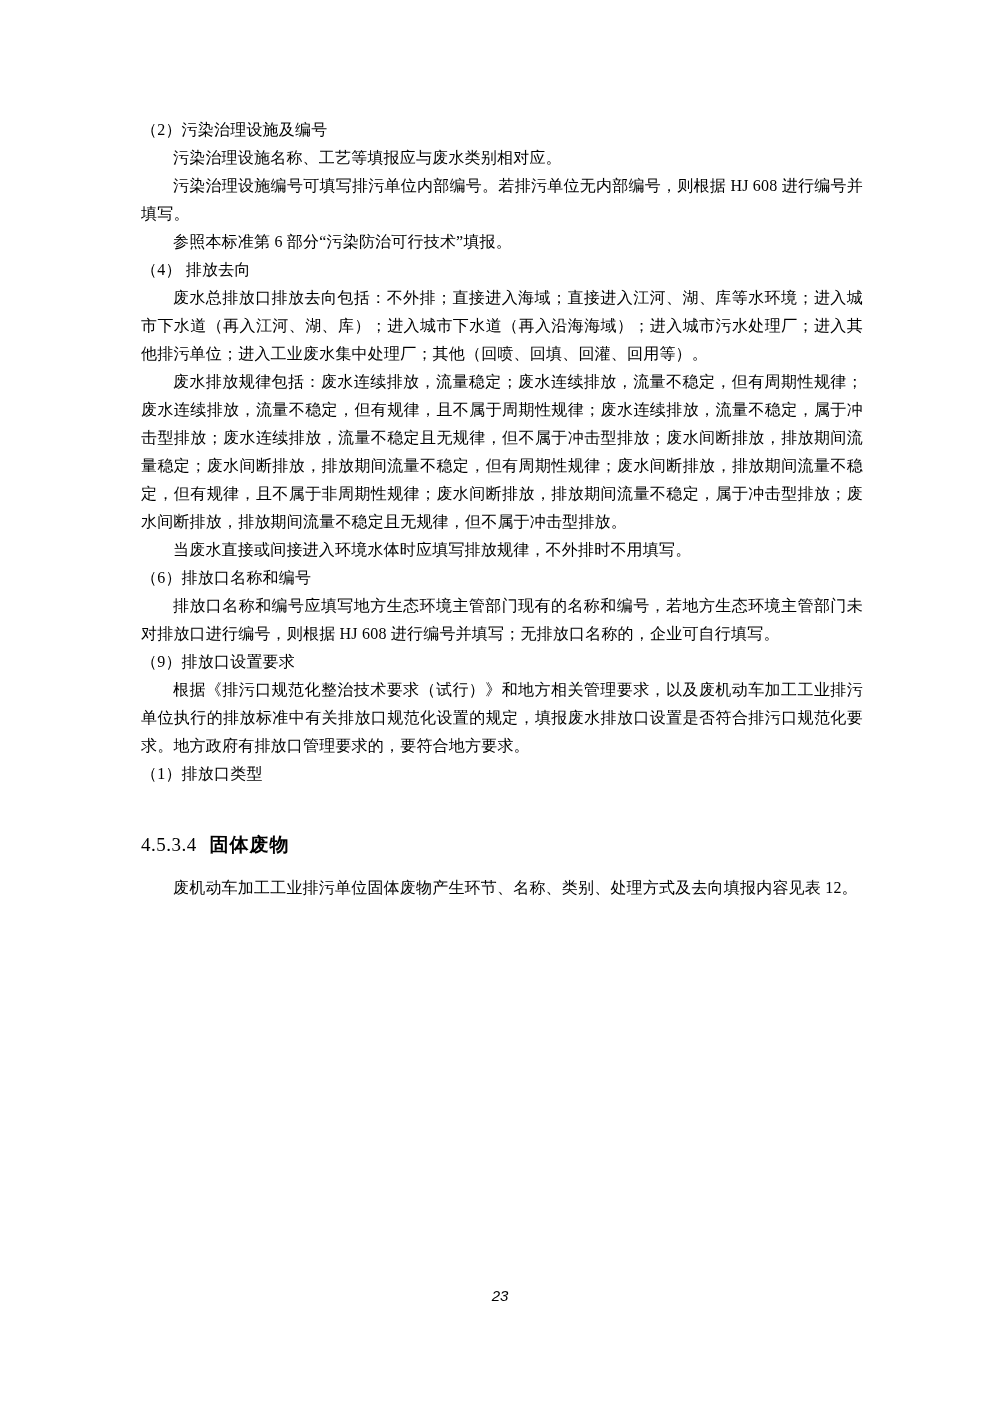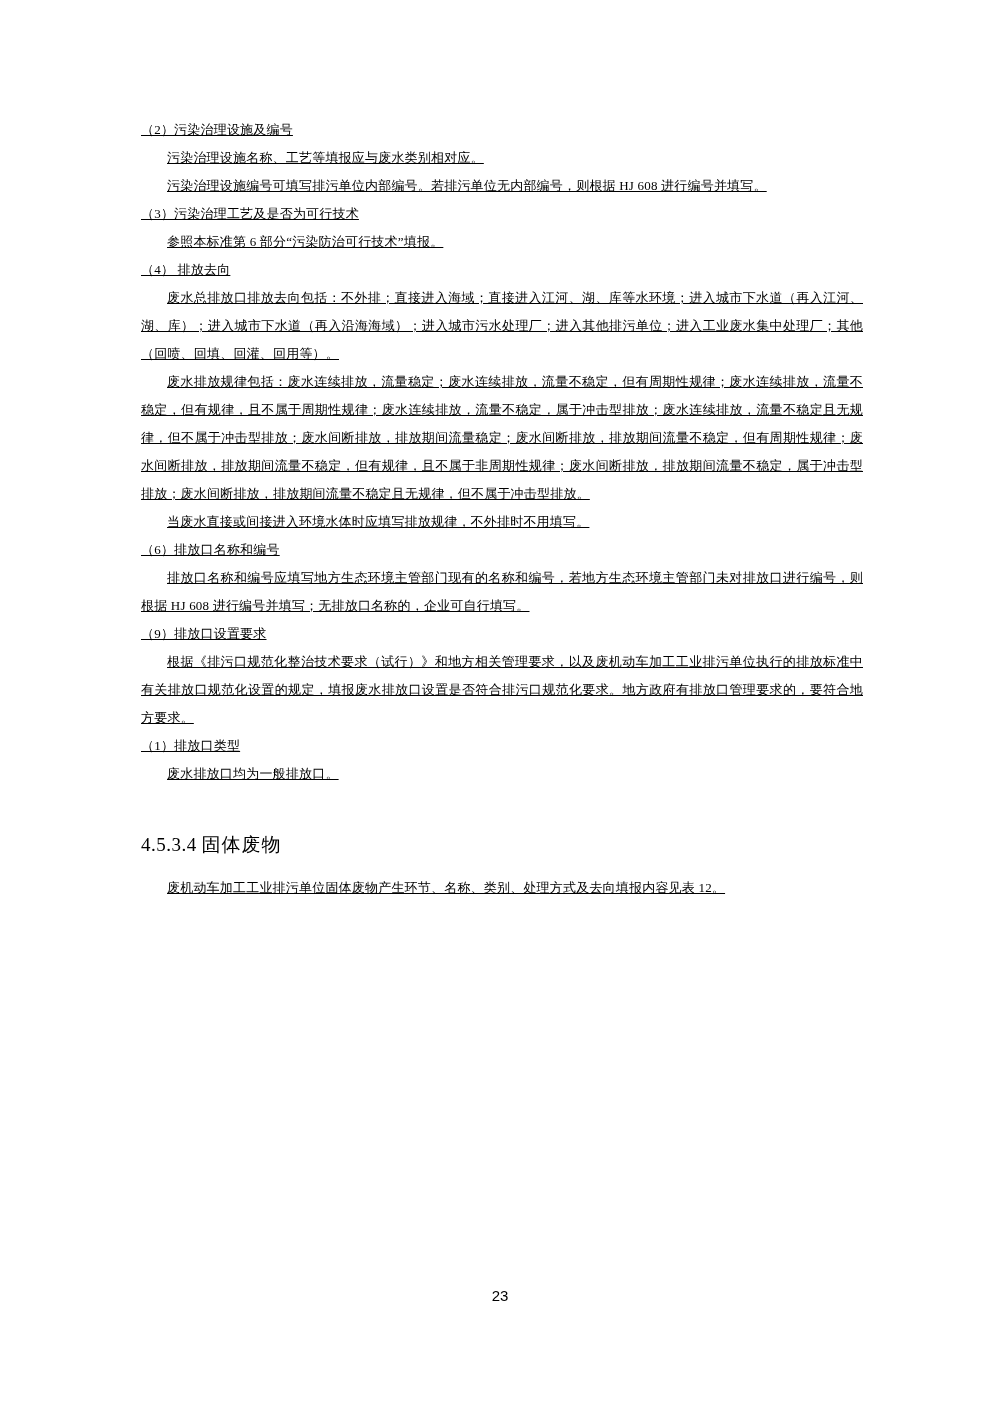--- a/index.html
+++ b/index.html
@@ -19,83 +19,82 @@
   }
   .content {
     position: absolute;
     top: 116px;
     left: 141px;
     width: 722px;
   }
   .content p {
     margin: 0;
     padding: 0;
-    font-size: 13px;
+    font-size: 16px;
     line-height: 28px;
     text-align: justify;
     letter-spacing: 0.2px;
-    text-decoration: underline;
   }
   p.item {
     text-indent: 0;
   }
   p.para {
     text-indent: 2em;
   }
   .section-heading {
     margin: 43px 0 0 0;
     font-size: 19px;
     line-height: 28px;
     white-space: nowrap;
   }
   .section-heading .sec-num {
     font-family: "Liberation Serif", "DejaVu Serif", serif;
     font-weight: normal;
     letter-spacing: 0.5px;
   }
   .section-heading .sec-title {
     font-family: "Liberation Sans", "DejaVu Sans", sans-serif;
-    font-weight: normal;
+    font-weight: bold;
+    margin-left: 8px;
     letter-spacing: 1px;
   }
   .section-para {
     margin-top: 15px !important;
   }
   .page-footer {
     position: absolute;
     top: 1287px;
     left: 0;
     width: 100%;
     text-align: center;
     font-family: "Liberation Sans", "DejaVu Sans", sans-serif;
     font-size: 15px;
     color: #000000;
+    font-style: italic;
   }
 </style>
 </head>
 <body>
 
 <div class="page">
   <div class="content">
 
     <p class="item">（2）污染治理设施及编号</p>
     <p class="para">污染治理设施名称、工艺等填报应与废水类别相对应。</p>
     <p class="para">污染治理设施编号可填写排污单位内部编号。若排污单位无内部编号，则根据 HJ 608 进行编号并填写。</p>
-    <p class="item">（3）污染治理工艺及是否为可行技术</p>
     <p class="para">参照本标准第 6 部分“污染防治可行技术”填报。</p>
     <p class="item">（4）  排放去向</p>
     <p class="para">废水总排放口排放去向包括：不外排；直接进入海域；直接进入江河、湖、库等水环境；进入城市下水道（再入江河、湖、库）；进入城市下水道（再入沿海海域）；进入城市污水处理厂；进入其他排污单位；进入工业废水集中处理厂；其他（回喷、回填、回灌、回用等）。</p>
     <p class="para">废水排放规律包括：废水连续排放，流量稳定；废水连续排放，流量不稳定，但有周期性规律；废水连续排放，流量不稳定，但有规律，且不属于周期性规律；废水连续排放，流量不稳定，属于冲击型排放；废水连续排放，流量不稳定且无规律，但不属于冲击型排放；废水间断排放，排放期间流量稳定；废水间断排放，排放期间流量不稳定，但有周期性规律；废水间断排放，排放期间流量不稳定，但有规律，且不属于非周期性规律；废水间断排放，排放期间流量不稳定，属于冲击型排放；废水间断排放，排放期间流量不稳定且无规律，但不属于冲击型排放。</p>
     <p class="para">当废水直接或间接进入环境水体时应填写排放规律，不外排时不用填写。</p>
     <p class="item">（6）排放口名称和编号</p>
     <p class="para">排放口名称和编号应填写地方生态环境主管部门现有的名称和编号，若地方生态环境主管部门未对排放口进行编号，则根据 HJ 608 进行编号并填写；无排放口名称的，企业可自行填写。</p>
     <p class="item">（9）排放口设置要求</p>
     <p class="para">根据《排污口规范化整治技术要求（试行）》和地方相关管理要求，以及废机动车加工工业排污单位执行的排放标准中有关排放口规范化设置的规定，填报废水排放口设置是否符合排污口规范化要求。地方政府有排放口管理要求的，要符合地方要求。</p>
     <p class="item">（1）排放口类型</p>
-    <p class="para">废水排放口均为一般排放口。</p>
 
     <h3 class="section-heading">
       <span class="sec-num">4.5.3.4</span>
       <span class="sec-title">固体废物</span>
     </h3>
 
     <p class="para section-para">废机动车加工工业排污单位固体废物产生环节、名称、类别、处理方式及去向填报内容见表 12。</p>
 
   </div>
 

